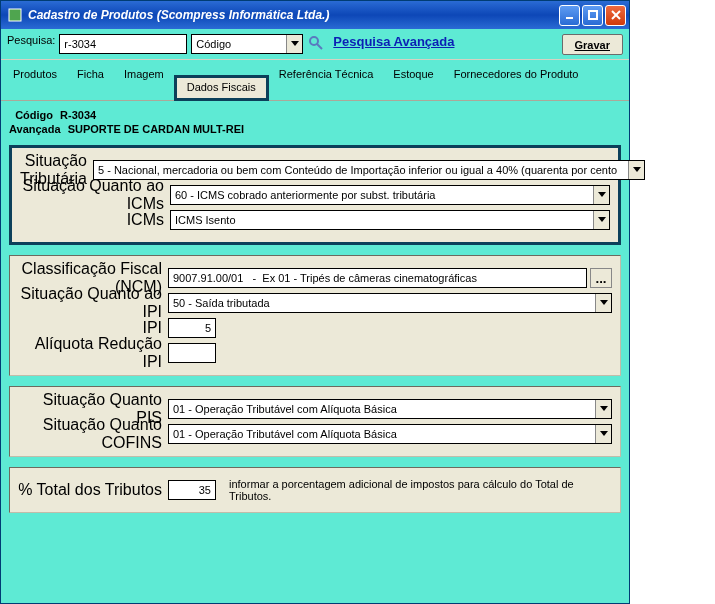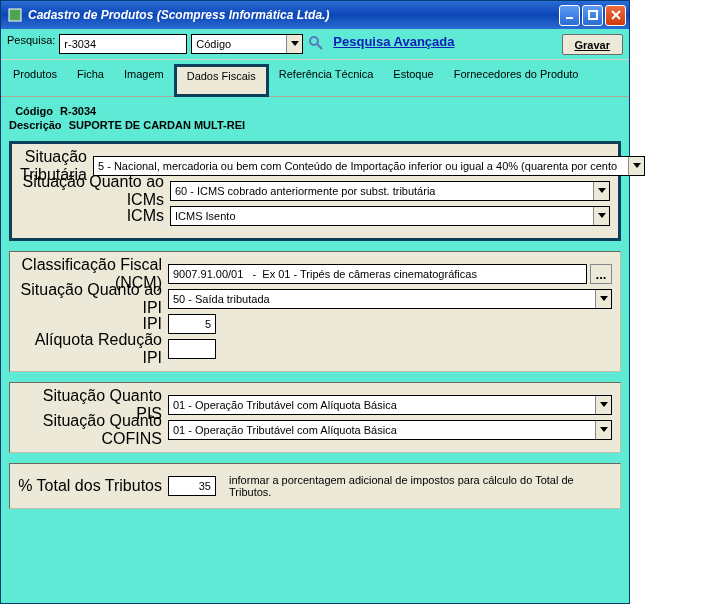--- a/index.html
+++ b/index.html
@@ -120,22 +120,23 @@
     padding: 4px 10px 5px 10px;
     font-size: 11px;
     cursor: pointer;
     position: relative;
     bottom: -1px;
   }
   .tab.active {
     border: 3px solid #0c405a;
     border-bottom: 3px solid #0c405a;
     background: #ece9d8;
-    padding: 3px 10px 12px 10px;
+    padding: 3px 10px 5px 10px;
     font-weight: normal;
+    margin-top: 11px;
   }
 
   .content {
     padding: 6px 8px;
   }
   .info-line { font-size: 11px; margin: 2px 0; font-weight: bold;}
   .info-line .lbl { margin-right: 4px; }
 
   .panel {
     border: 1px inset #c0bdaa;
@@ -239,21 +240,21 @@
     <div class="tab">Fornecedores do Produto</div>
   </div>
 
   <div class="content">
 
     <div class="info-line">
       &nbsp;&nbsp;<span class="lbl">Código</span>
       <span>R-3034</span>
     </div>
     <div class="info-line">
-      <span class="lbl">Descrição</span>
+      <span class="lbl">Avançada</span>
       <span>SUPORTE DE CARDAN MULT-REI</span>
     </div>
 
     <div class="panel highlight">
       <div class="field-row">
         <div class="field-label">Situação Tributária</div>
         <div class="field-control">
           <div class="combo wide-combo">
             <span style="overflow:hidden;white-space:nowrap;">5 - Nacional, mercadoria ou bem com Conteúdo de Importação inferior ou igual a 40% (quarenta por cento</span>
             <span class="caret">

